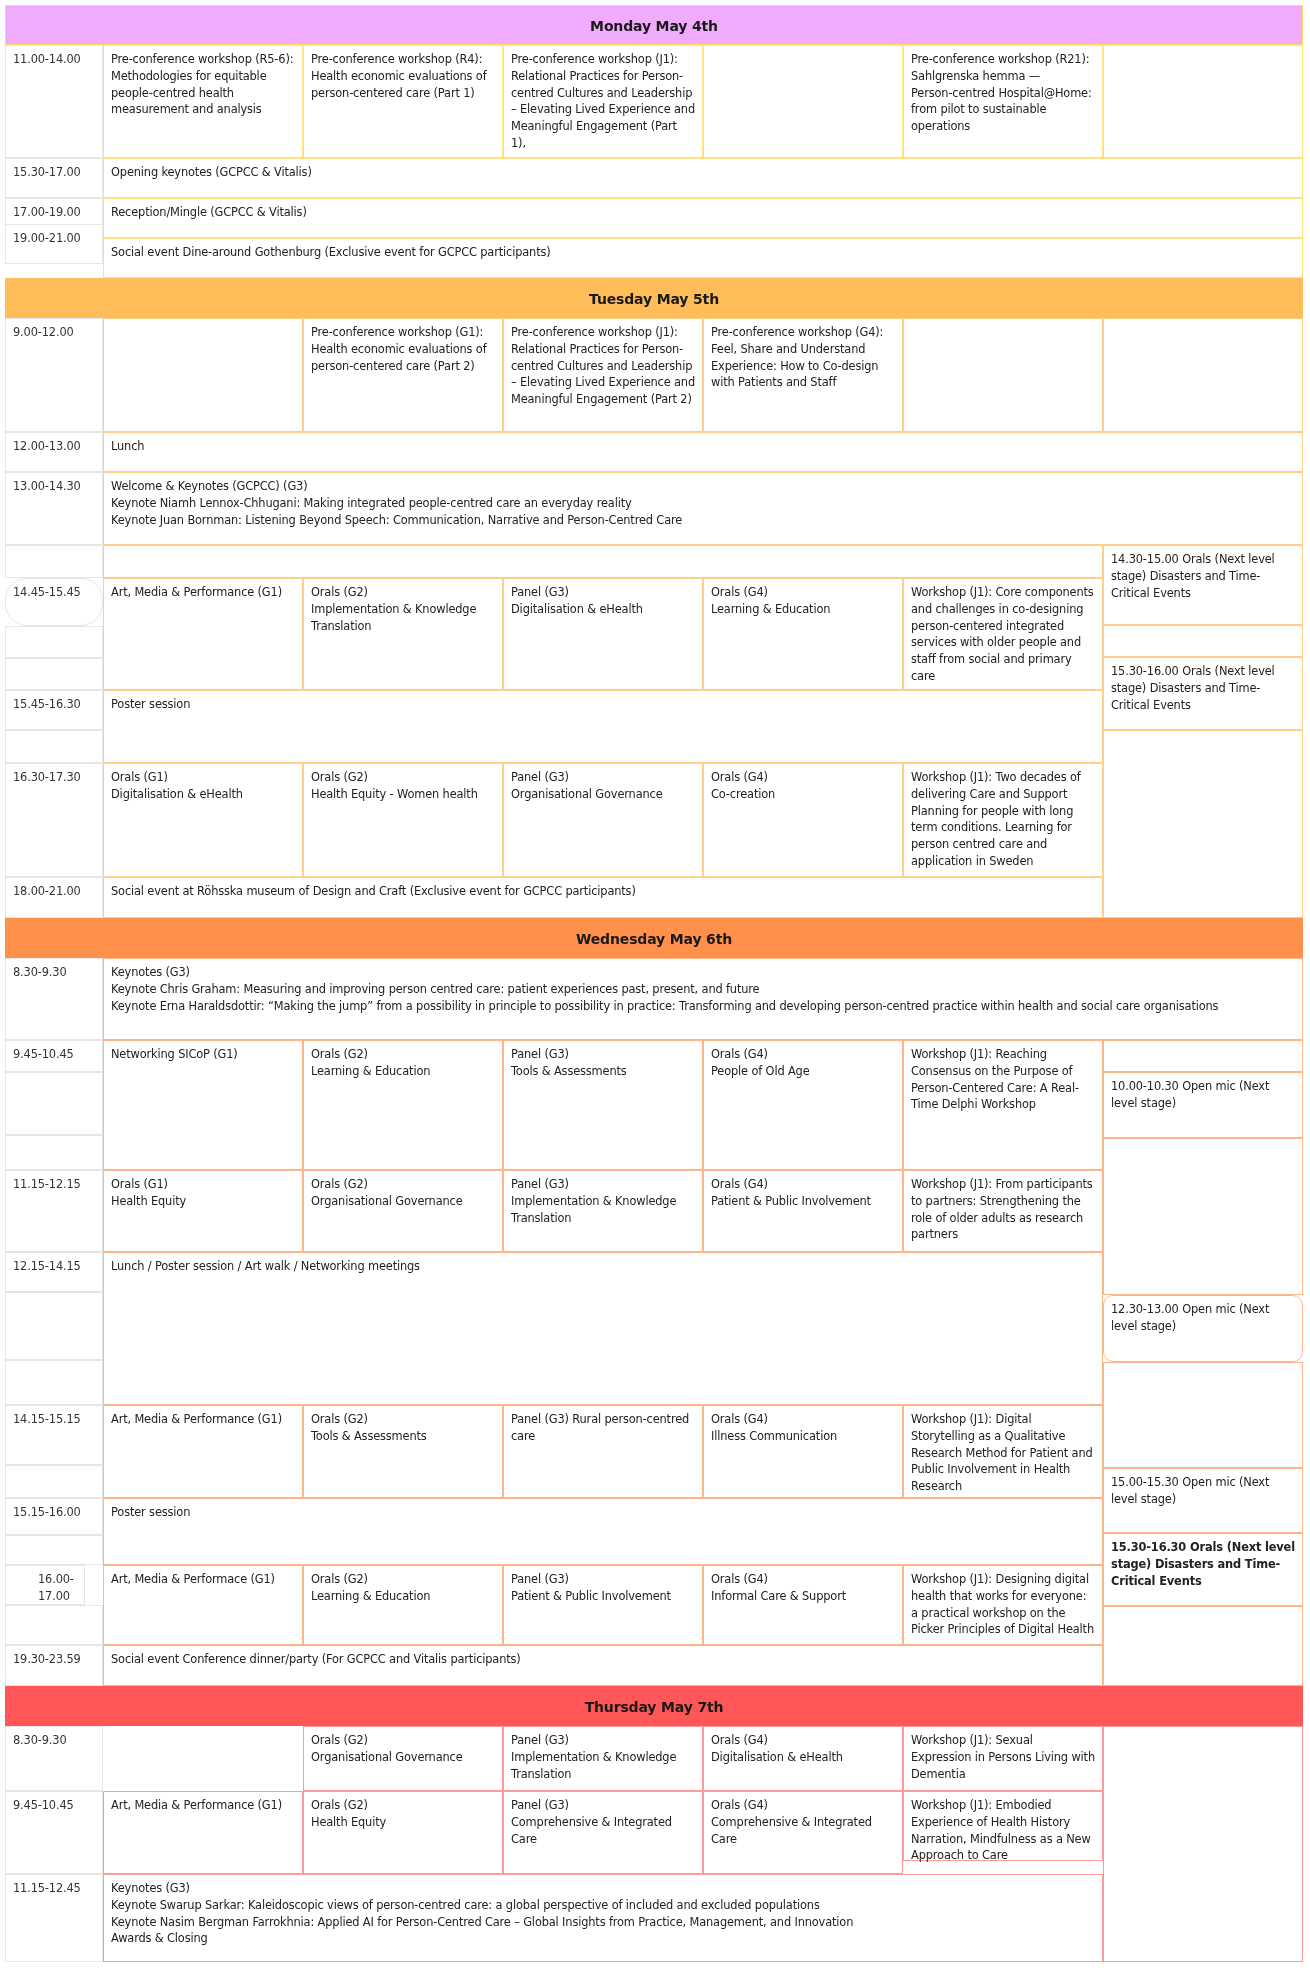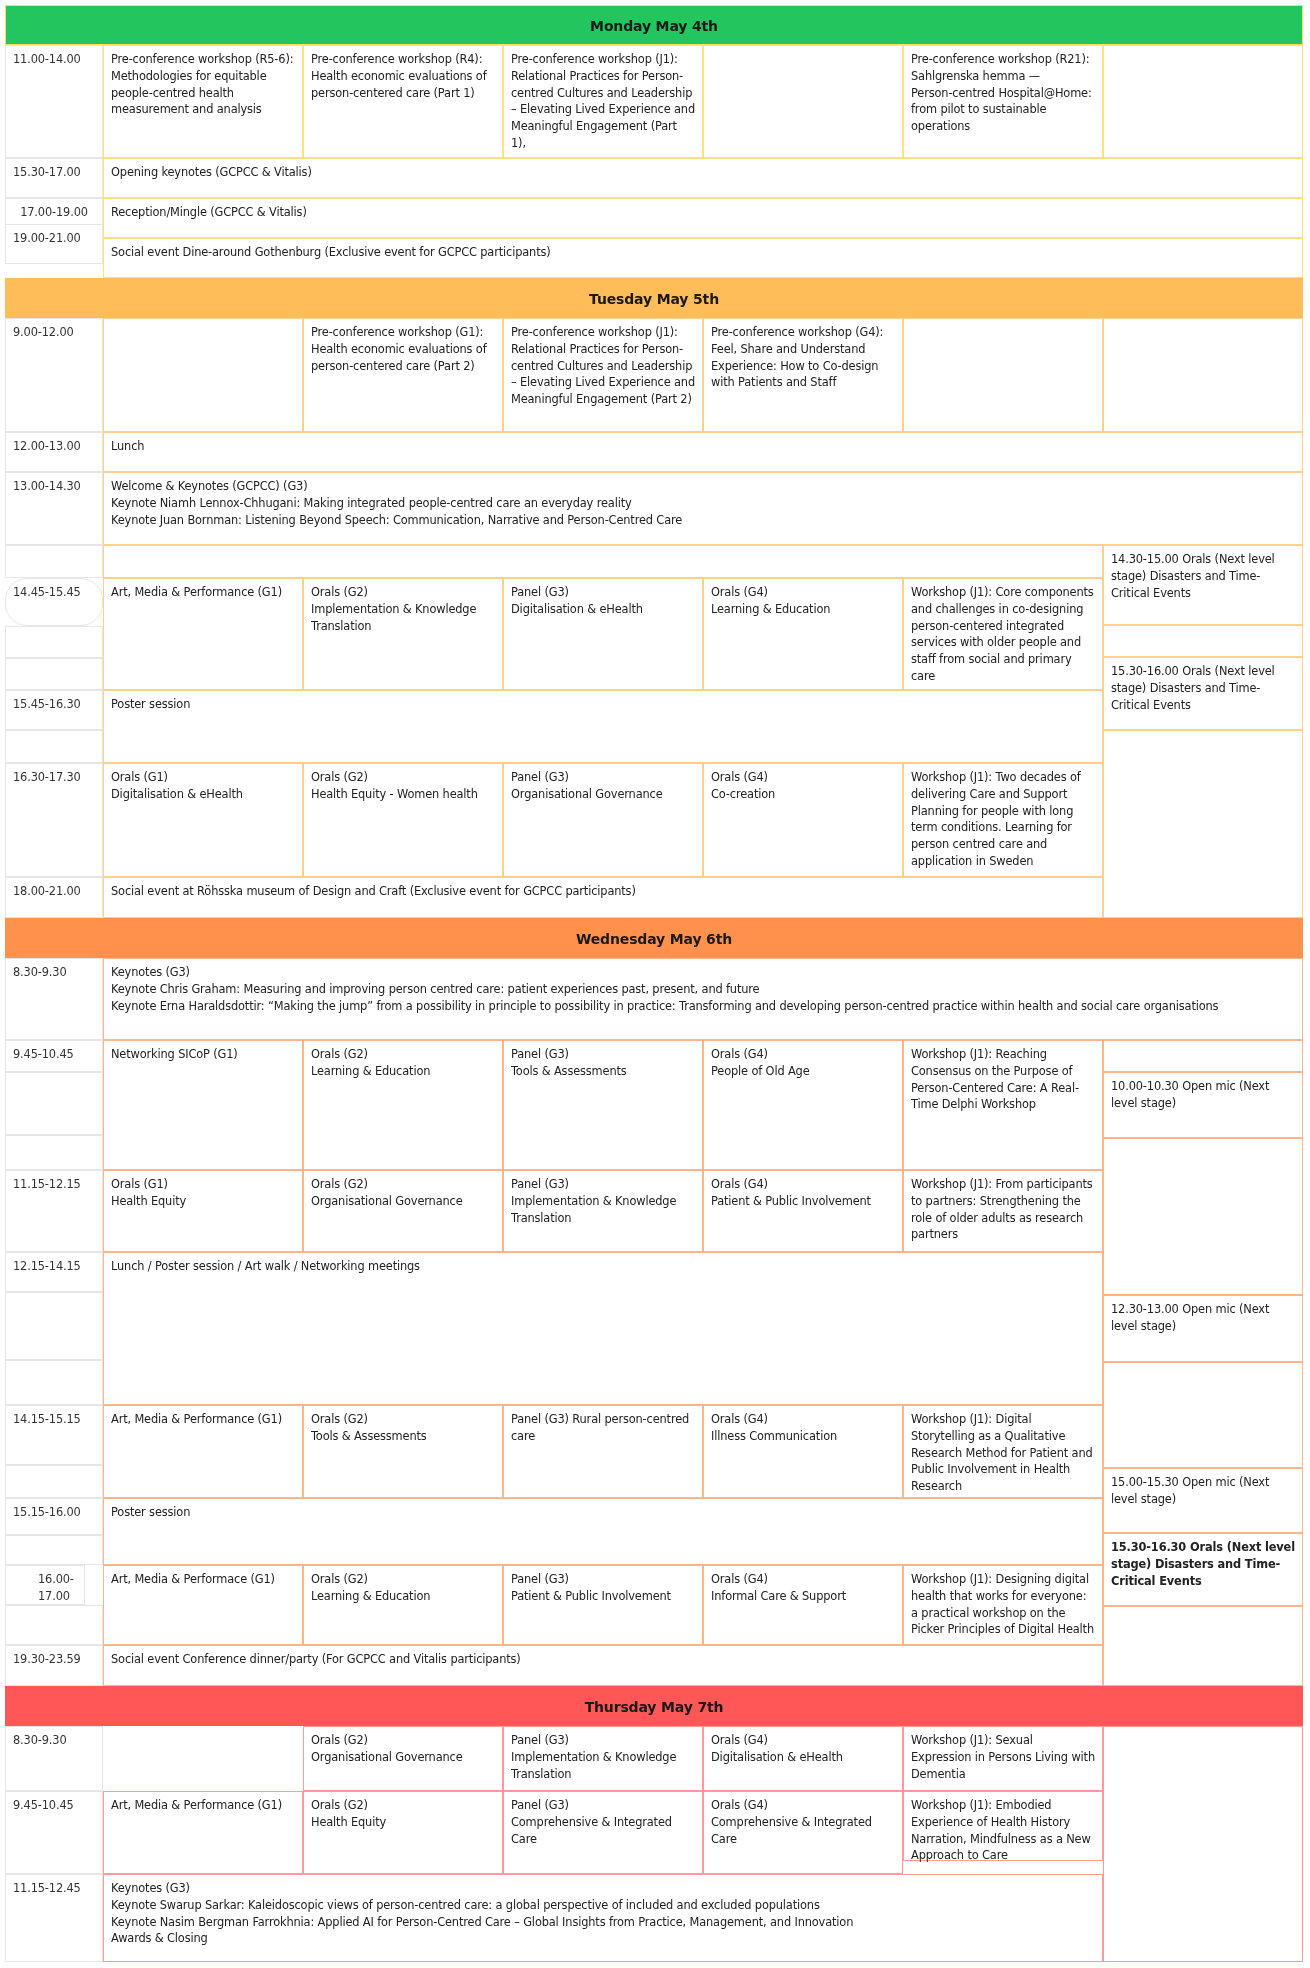--- a/index.html
+++ b/index.html
@@ -14,36 +14,36 @@
          color: #1a1a1a; }
   .mon { border: 1.5px solid #ffe27a; }
   .tue { border: 1.5px solid #ffd08a; }
   .wed { border: 1.5px solid #ffb48a; }
   .thu { border: 1.5px solid #ff9a9a; }
 </style>
 </head>
 <body>
 
 <div id="sched">
-    <div class="cell hdr mon" style="left: 5px; width: 1298px; top: 5px; height: 40px; background: #22c55e; border-color: rgb(255, 222, 92); line-height: 40px;">Monday May 4th</div>
+    <div class="cell hdr mon" style="left: 5px; width: 1298px; top: 5px; height: 40px; background: #f0abfc; border-color: rgb(255, 222, 92); line-height: 40px;">Monday May 4th</div>
     <div class="cell time" style="left: 5px; width: 98px; top: 45px; height: 113px;">11.00-14.00</div>
     <div class="cell mon" style="left: 103px; width: 200px; top: 45px; height: 113px;">Pre-conference workshop (R5-6):
 Methodologies for equitable people-centred health measurement and analysis</div>
     <div class="cell mon" style="left: 303px; width: 200px; top: 45px; height: 113px;">Pre-conference workshop (R4):
 Health economic evaluations of person-centered care (Part 1)</div>
     <div class="cell mon" style="left: 503px; width: 200px; top: 45px; height: 113px;">Pre-conference workshop (J1):
 Relational Practices for Person-centred Cultures and Leadership – Elevating Lived Experience and Meaningful Engagement (Part 1),</div>
     <div class="cell mon" style="left: 703px; width: 200px; top: 45px; height: 113px;"></div>
     <div class="cell mon" style="left: 903px; width: 200px; top: 45px; height: 113px;">Pre-conference workshop (R21):
 Sahlgrenska hemma —
 Person-centred Hospital@Home: from pilot to sustainable operations</div>
     <div class="cell mon" style="left: 1103px; width: 200px; top: 45px; height: 113px;"></div>
     <div class="cell time" style="left: 5px; width: 98px; top: 158px; height: 40px;">15.30-17.00</div>
     <div class="cell mon" style="left: 103px; width: 1200px; top: 158px; height: 40px;">Opening keynotes (GCPCC &amp; Vitalis)</div>
-    <div class="cell time" style="left: 5px; width: 98px; top: 198px; height: 40px; text-align: center;">17.00-19.00</div>
+    <div class="cell time" style="left: 5px; width: 98px; top: 198px; height: 40px;">17.00-19.00</div>
     <div class="cell mon" style="left: 103px; width: 1200px; top: 198px; height: 40px;">Reception/Mingle (GCPCC &amp; Vitalis)</div>
     <div class="cell time" style="left: 5px; width: 98px; top: 224px; height: 40px;">19.00-21.00</div>
     <div class="cell mon" style="left: 103px; width: 1200px; top: 238px; height: 40px;">Social event Dine-around Gothenburg (Exclusive event for GCPCC participants)</div>
     <div class="cell hdr tue" style="left: 5px; width: 1298px; top: 278px; height: 40px; background: rgb(255, 189, 89); border-color: rgb(255, 189, 89); line-height: 40px;">Tuesday May 5th</div>
     <div class="cell time" style="left: 5px; width: 98px; top: 318px; height: 114px;">9.00-12.00</div>
     <div class="cell tue" style="left: 103px; width: 200px; top: 318px; height: 114px;"></div>
     <div class="cell tue" style="left: 303px; width: 200px; top: 318px; height: 114px;">Pre-conference workshop (G1):
 Health economic evaluations of person-centered care (Part 2)</div>
     <div class="cell tue" style="left: 503px; width: 200px; top: 318px; height: 114px;">Pre-conference workshop (J1):
 Relational Practices for Person-centred Cultures and Leadership – Elevating Lived Experience and Meaningful Engagement (Part 2)</div>
@@ -115,21 +115,21 @@
 Organisational Governance</div>
     <div class="cell wed" style="left: 503px; width: 200px; top: 1170px; height: 82px;">Panel (G3)
 Implementation &amp; Knowledge Translation</div>
     <div class="cell wed" style="left: 703px; width: 200px; top: 1170px; height: 82px;">Orals (G4)
 Patient &amp; Public Involvement</div>
     <div class="cell wed" style="left: 903px; width: 200px; top: 1170px; height: 82px;">Workshop (J1): From participants to partners: Strengthening the role of older adults as research partners</div>
     <div class="cell time" style="left: 5px; width: 98px; top: 1252px; height: 40px;">12.15-14.15</div>
     <div class="cell time" style="left: 5px; width: 98px; top: 1292px; height: 68px;"></div>
     <div class="cell time" style="left: 5px; width: 98px; top: 1360px; height: 45px;"></div>
     <div class="cell wed" style="left: 103px; width: 1000px; top: 1252px; height: 153px;">Lunch / Poster session / Art walk / Networking meetings</div>
-    <div class="cell wed" style="left: 1103px; width: 200px; top: 1295px; height: 67px;">12.30-13.00 Open mic (Next level stage)</div>
+    <div class="cell wed" style="left: 1103px; width: 200px; top: 1295px; height: 67px; border-radius: 10px;">12.30-13.00 Open mic (Next level stage)</div>
     <div class="cell wed" style="left: 1103px; width: 200px; top: 1362px; height: 106px;"></div>
     <div class="cell time" style="left: 5px; width: 98px; top: 1405px; height: 60px;">14.15-15.15</div>
     <div class="cell time" style="left: 5px; width: 98px; top: 1465px; height: 33px;"></div>
     <div class="cell wed" style="left: 103px; width: 200px; top: 1405px; height: 93px;">Art, Media &amp; Performance (G1)</div>
     <div class="cell wed" style="left: 303px; width: 200px; top: 1405px; height: 93px;">Orals (G2)
 Tools &amp; Assessments</div>
     <div class="cell wed" style="left: 503px; width: 200px; top: 1405px; height: 93px;">Panel (G3) Rural person-centred care</div>
     <div class="cell wed" style="left: 703px; width: 200px; top: 1405px; height: 93px;">Orals (G4)
 Illness Communication</div>
     <div class="cell wed" style="left: 903px; width: 200px; top: 1405px; height: 93px;">Workshop (J1): Digital Storytelling as a Qualitative Research Method for Patient and Public Involvement in Health Research</div>

